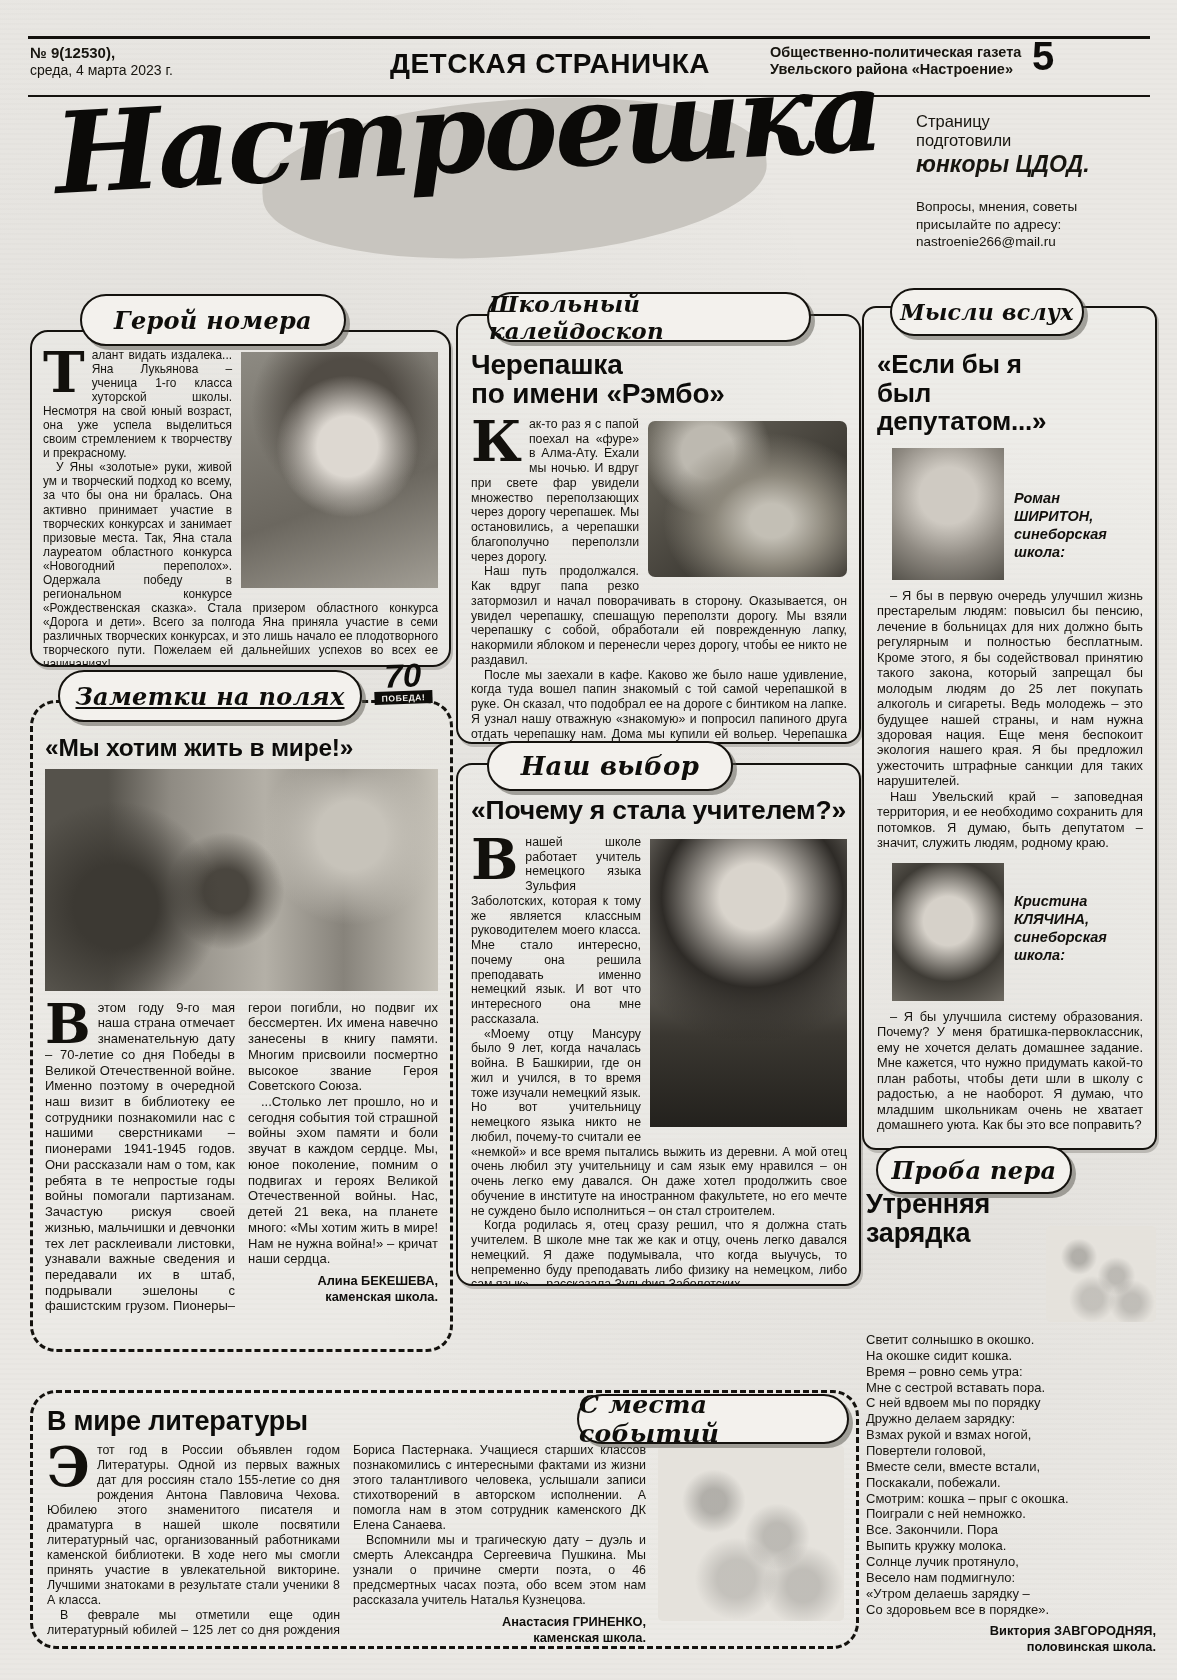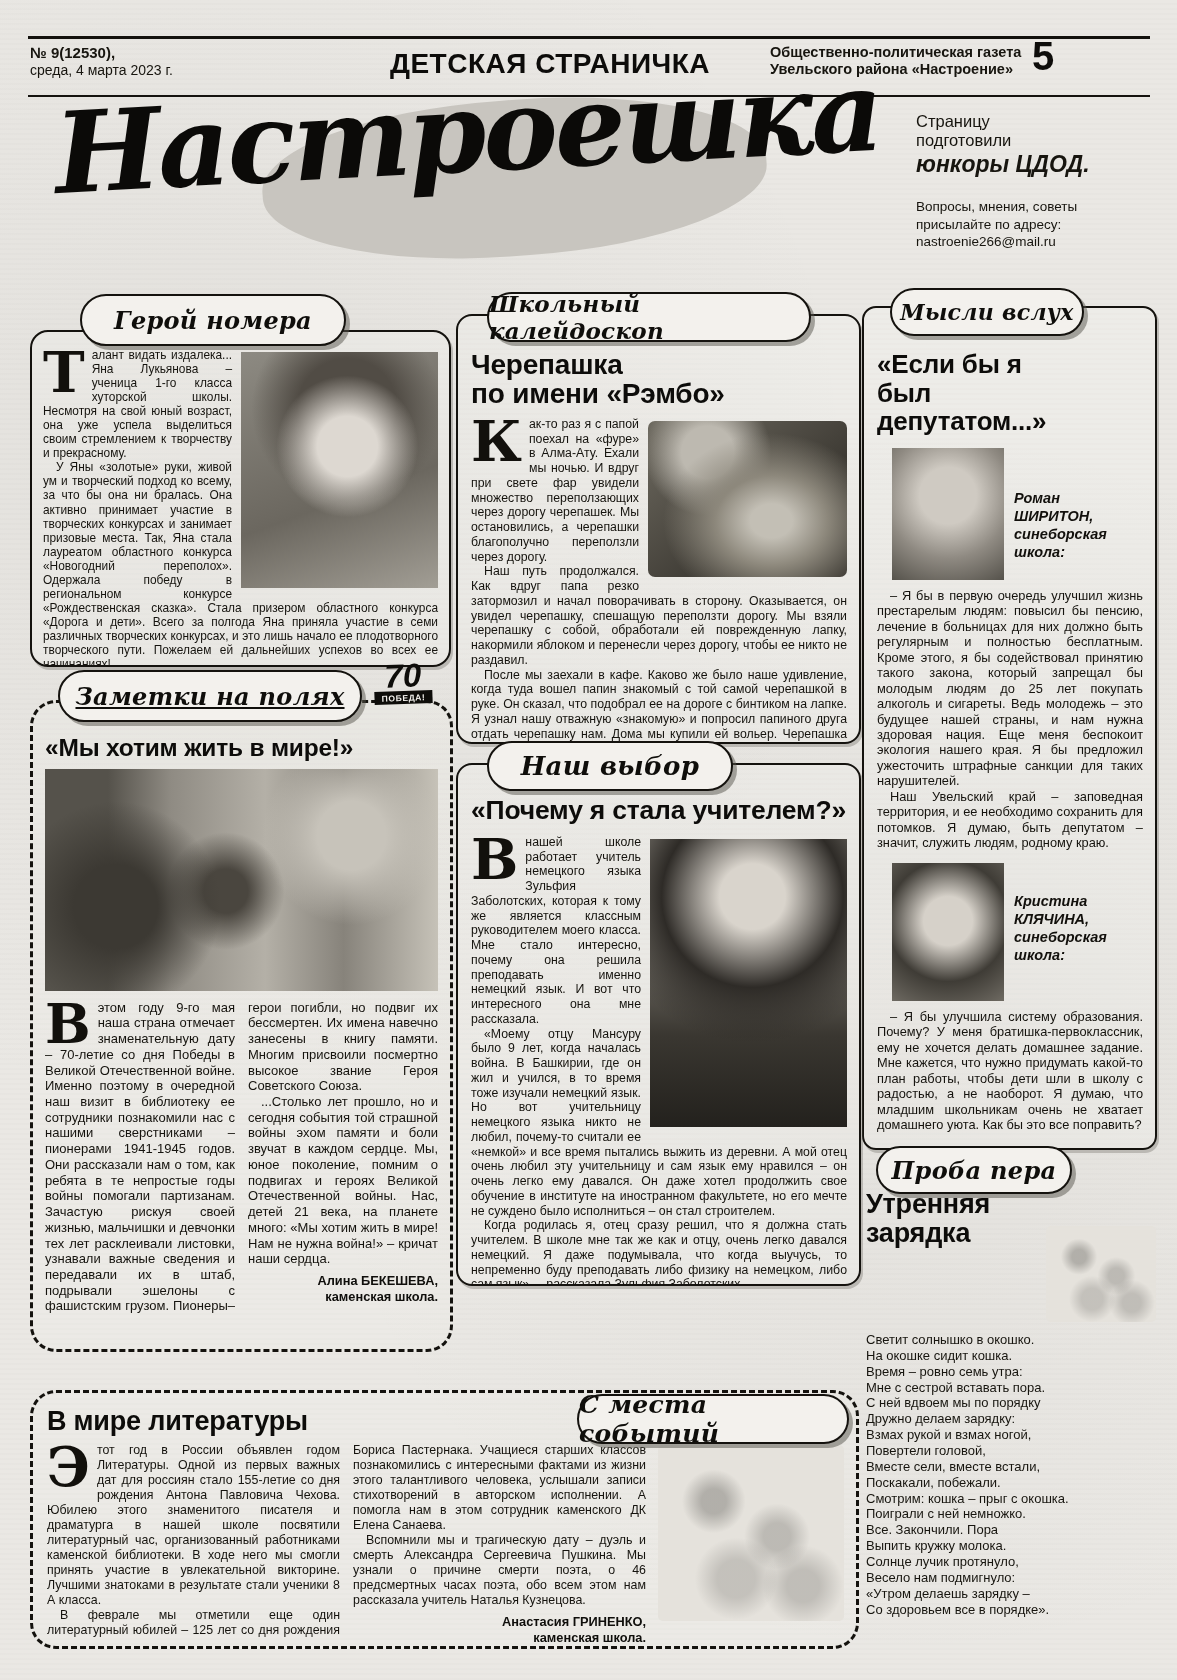--- a/index.html
+++ b/index.html
@@ -211,20 +211,22 @@
 Вместе сели, вместе встали,
 Поскакали, побежали.
 Смотрим: кошка – прыг с окошка.
 Поиграли с ней немножко.
 Все. Закончили. Пора
 Выпить кружку молока.
 Солнце лучик протянуло,
 Весело нам подмигнуло:
 «Утром делаешь зарядку –
 Со здоровьем все в порядке».</div>
+    <div class="sig">Виктория ЗАВГОРОДНЯЯ,
+половинская школа.</div>
   </div>
 
   <div class="bubble" style="left:577px;top:1366px;width:268px;height:46px;margin-top:28px;">
     <span class="hand" style="font-size:25px;">С места событий</span>
   </div>
   <div class="box-dashed" style="left:30px;top:1390px;width:823px;height:253px;">
     <div class="inner" style="padding:14px 12px 8px 14px;">
       <div class="headline" style="font-size:27px;line-height:1.05;margin-bottom:8px;">В мире литературы</div>
       <div style="display:flex;gap:12px;">
         <div class="bt cols2" style="flex:1;font-size:12.4px;line-height:1.21;">

